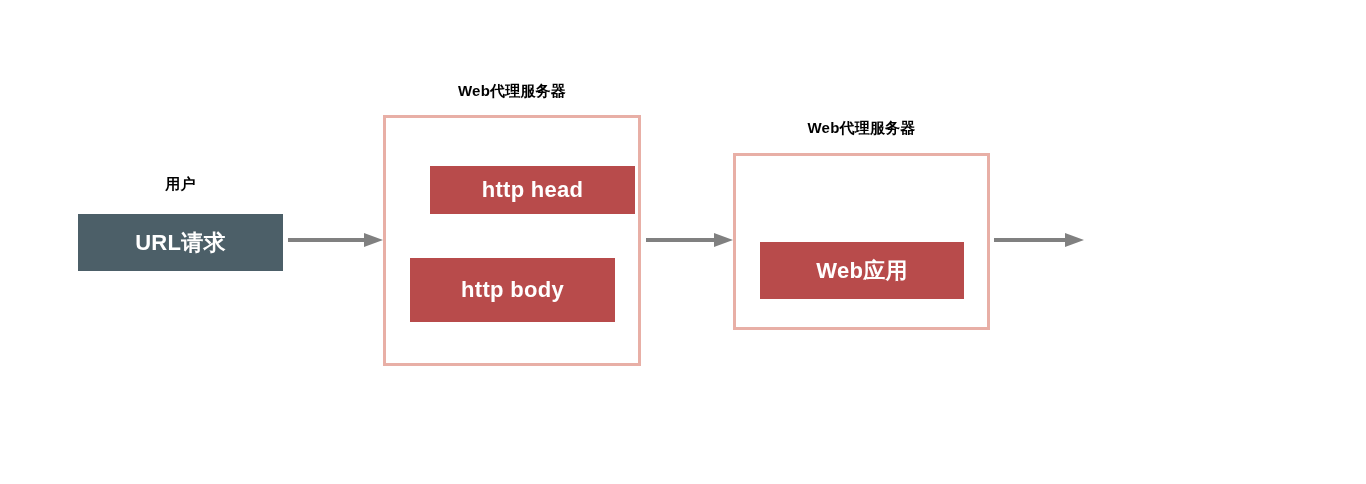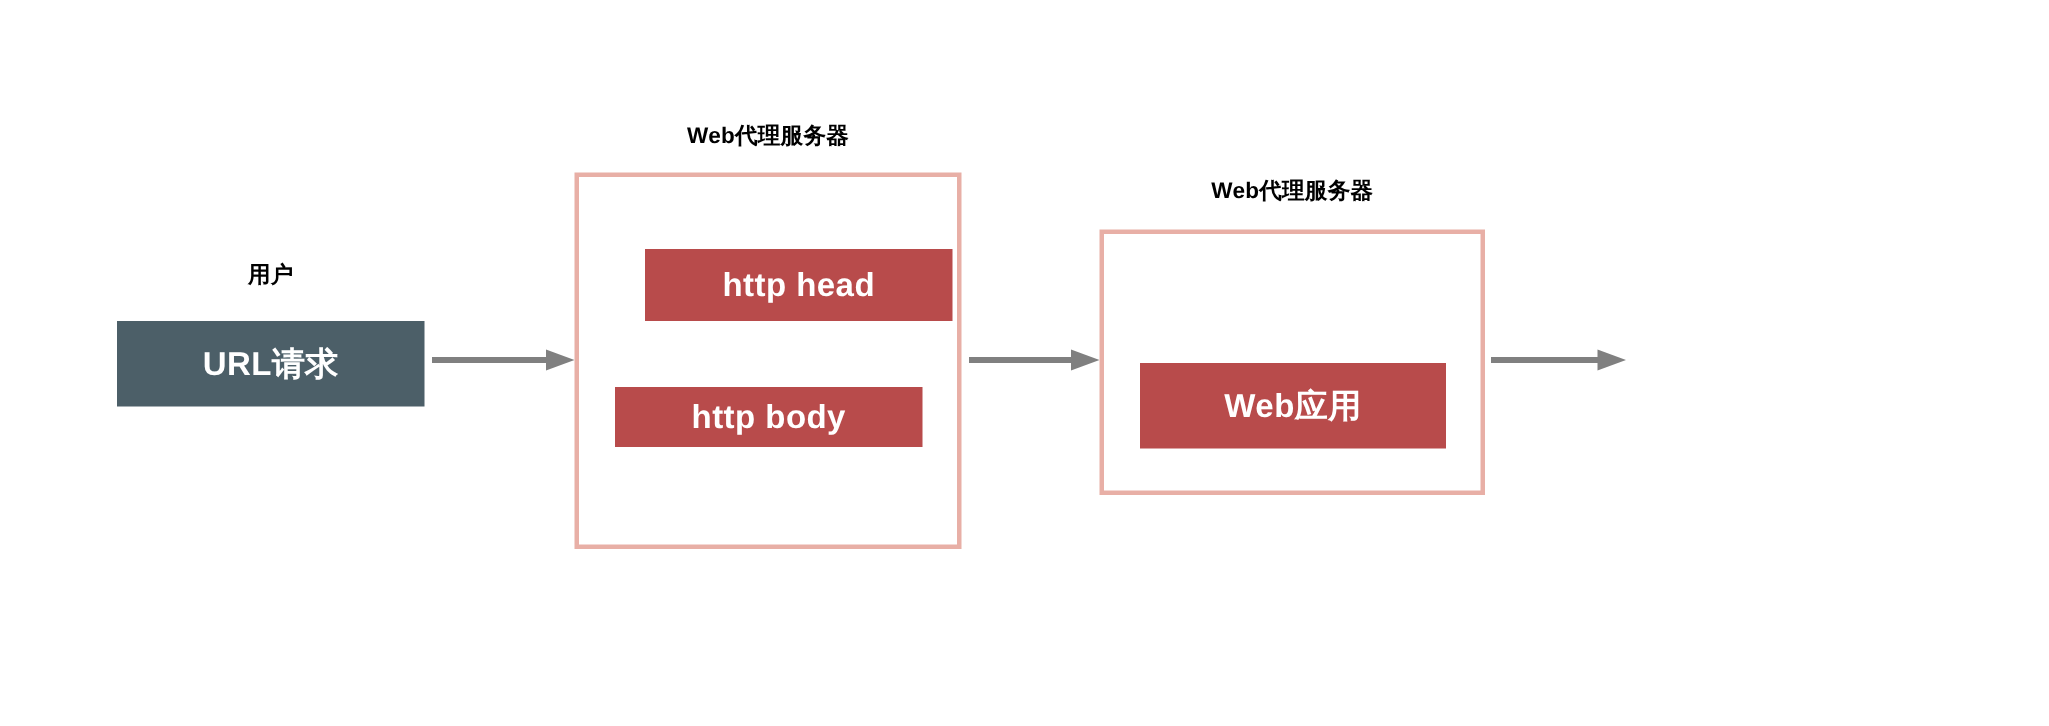--- a/index.html
+++ b/index.html
@@ -78,21 +78,21 @@
       <polygon points="76,1 95,8 76,15" fill="#808080"></polygon>
     </svg>
   </div>
 
   <div class="caption" style="left:383px; top:83px; width:258px;">Web代理服务器</div>
 
   <div class="container" style="left:383px; top:115px; width:258px; height:251px;"></div>
 
   <div class="box box-red" style="left:430px; top:166px; width:205px; height:48px;">http head</div>
 
-  <div class="box box-red" style="left:410px; top:258px; width:205px; height:40px;">http body</div>
+  <div class="box box-red" style="left:410px; top:258px; width:205px; height:64px;">http body</div>
 
   <div class="arrow" style="left:646px; top:232px; width:87px;">
     <svg width="87" height="16" viewBox="0 0 87 16">
       <line x1="0" y1="8" x2="70" y2="8" stroke="#808080" stroke-width="4"></line>
       <polygon points="68,1 87,8 68,15" fill="#808080"></polygon>
     </svg>
   </div>
 
   <div class="caption" style="left:733px; top:120px; width:257px;">Web代理服务器</div>
 

